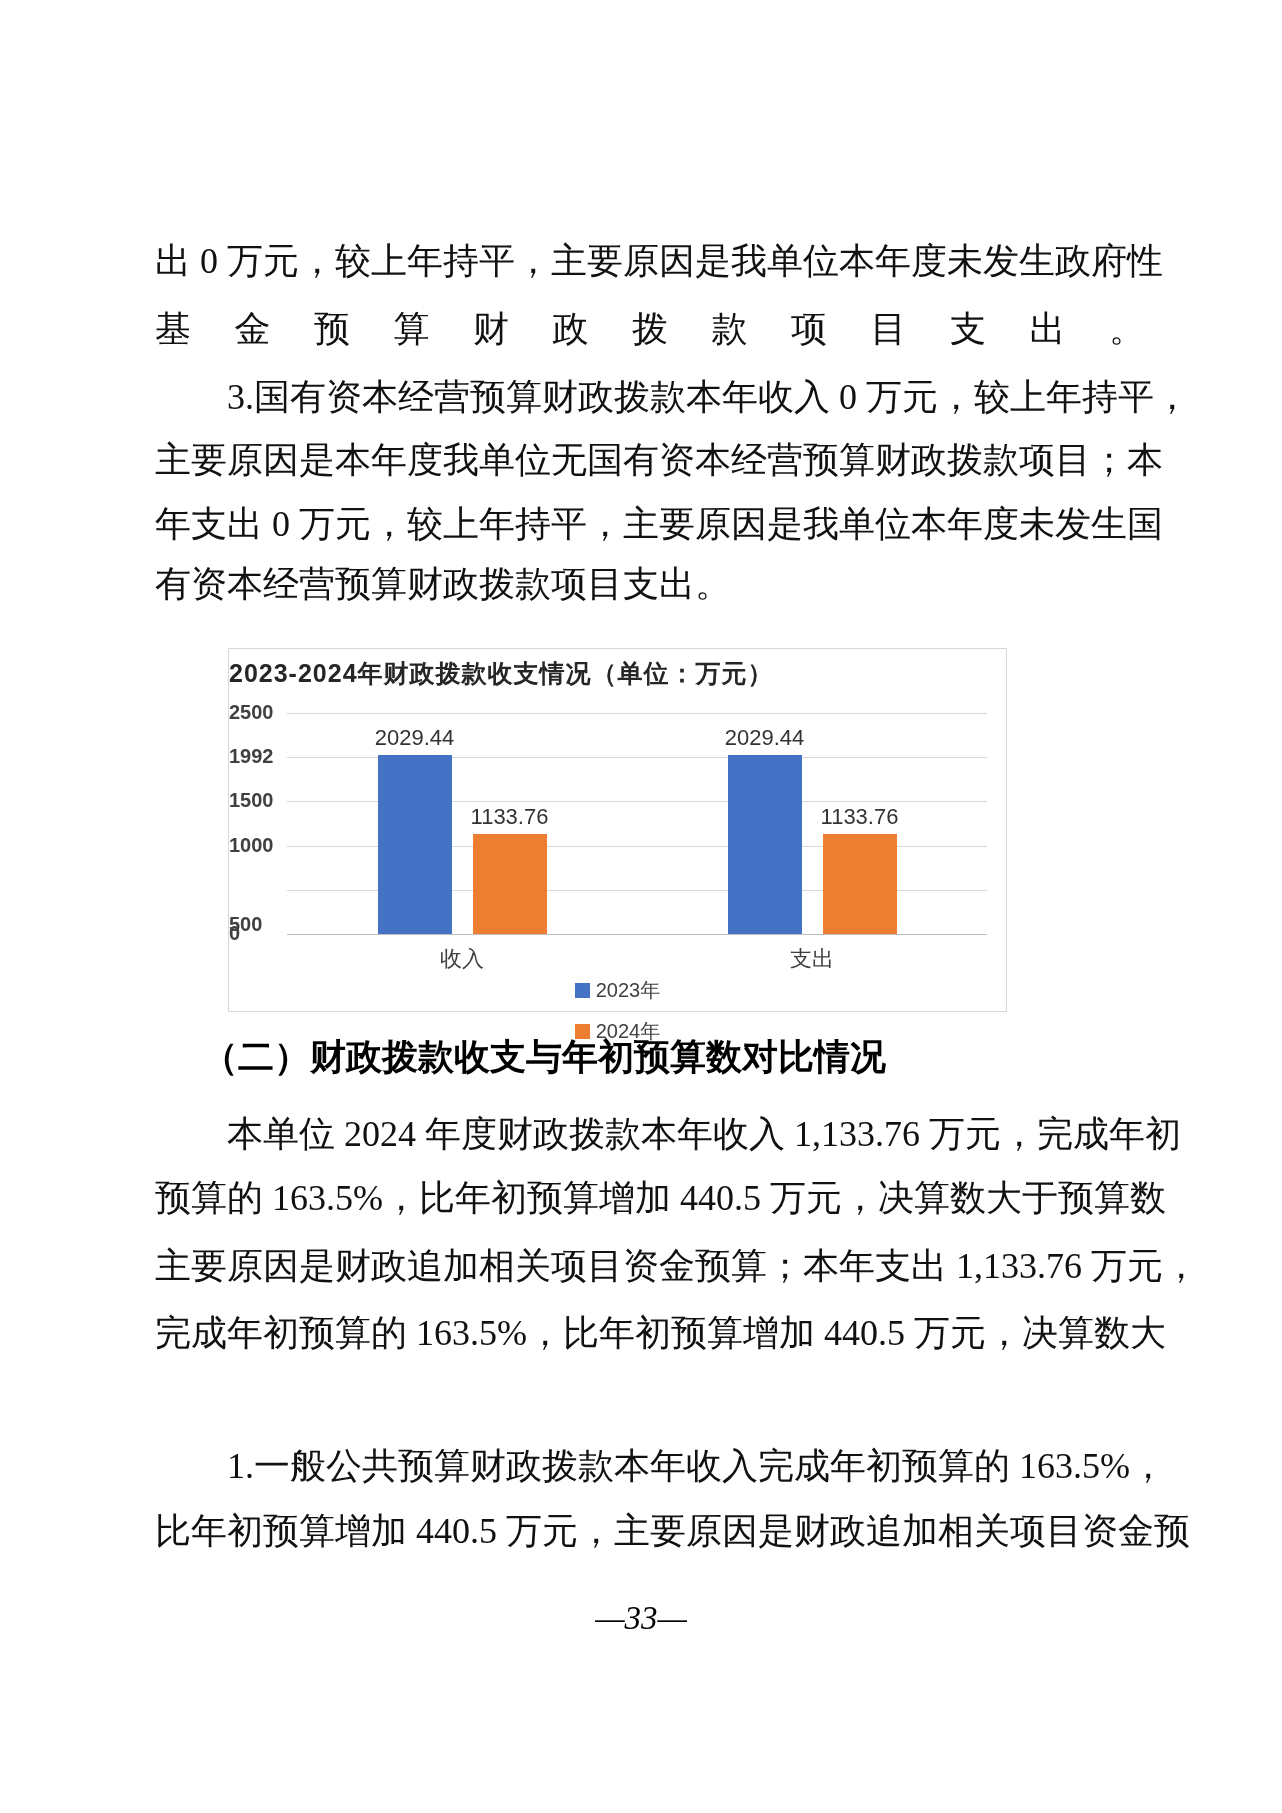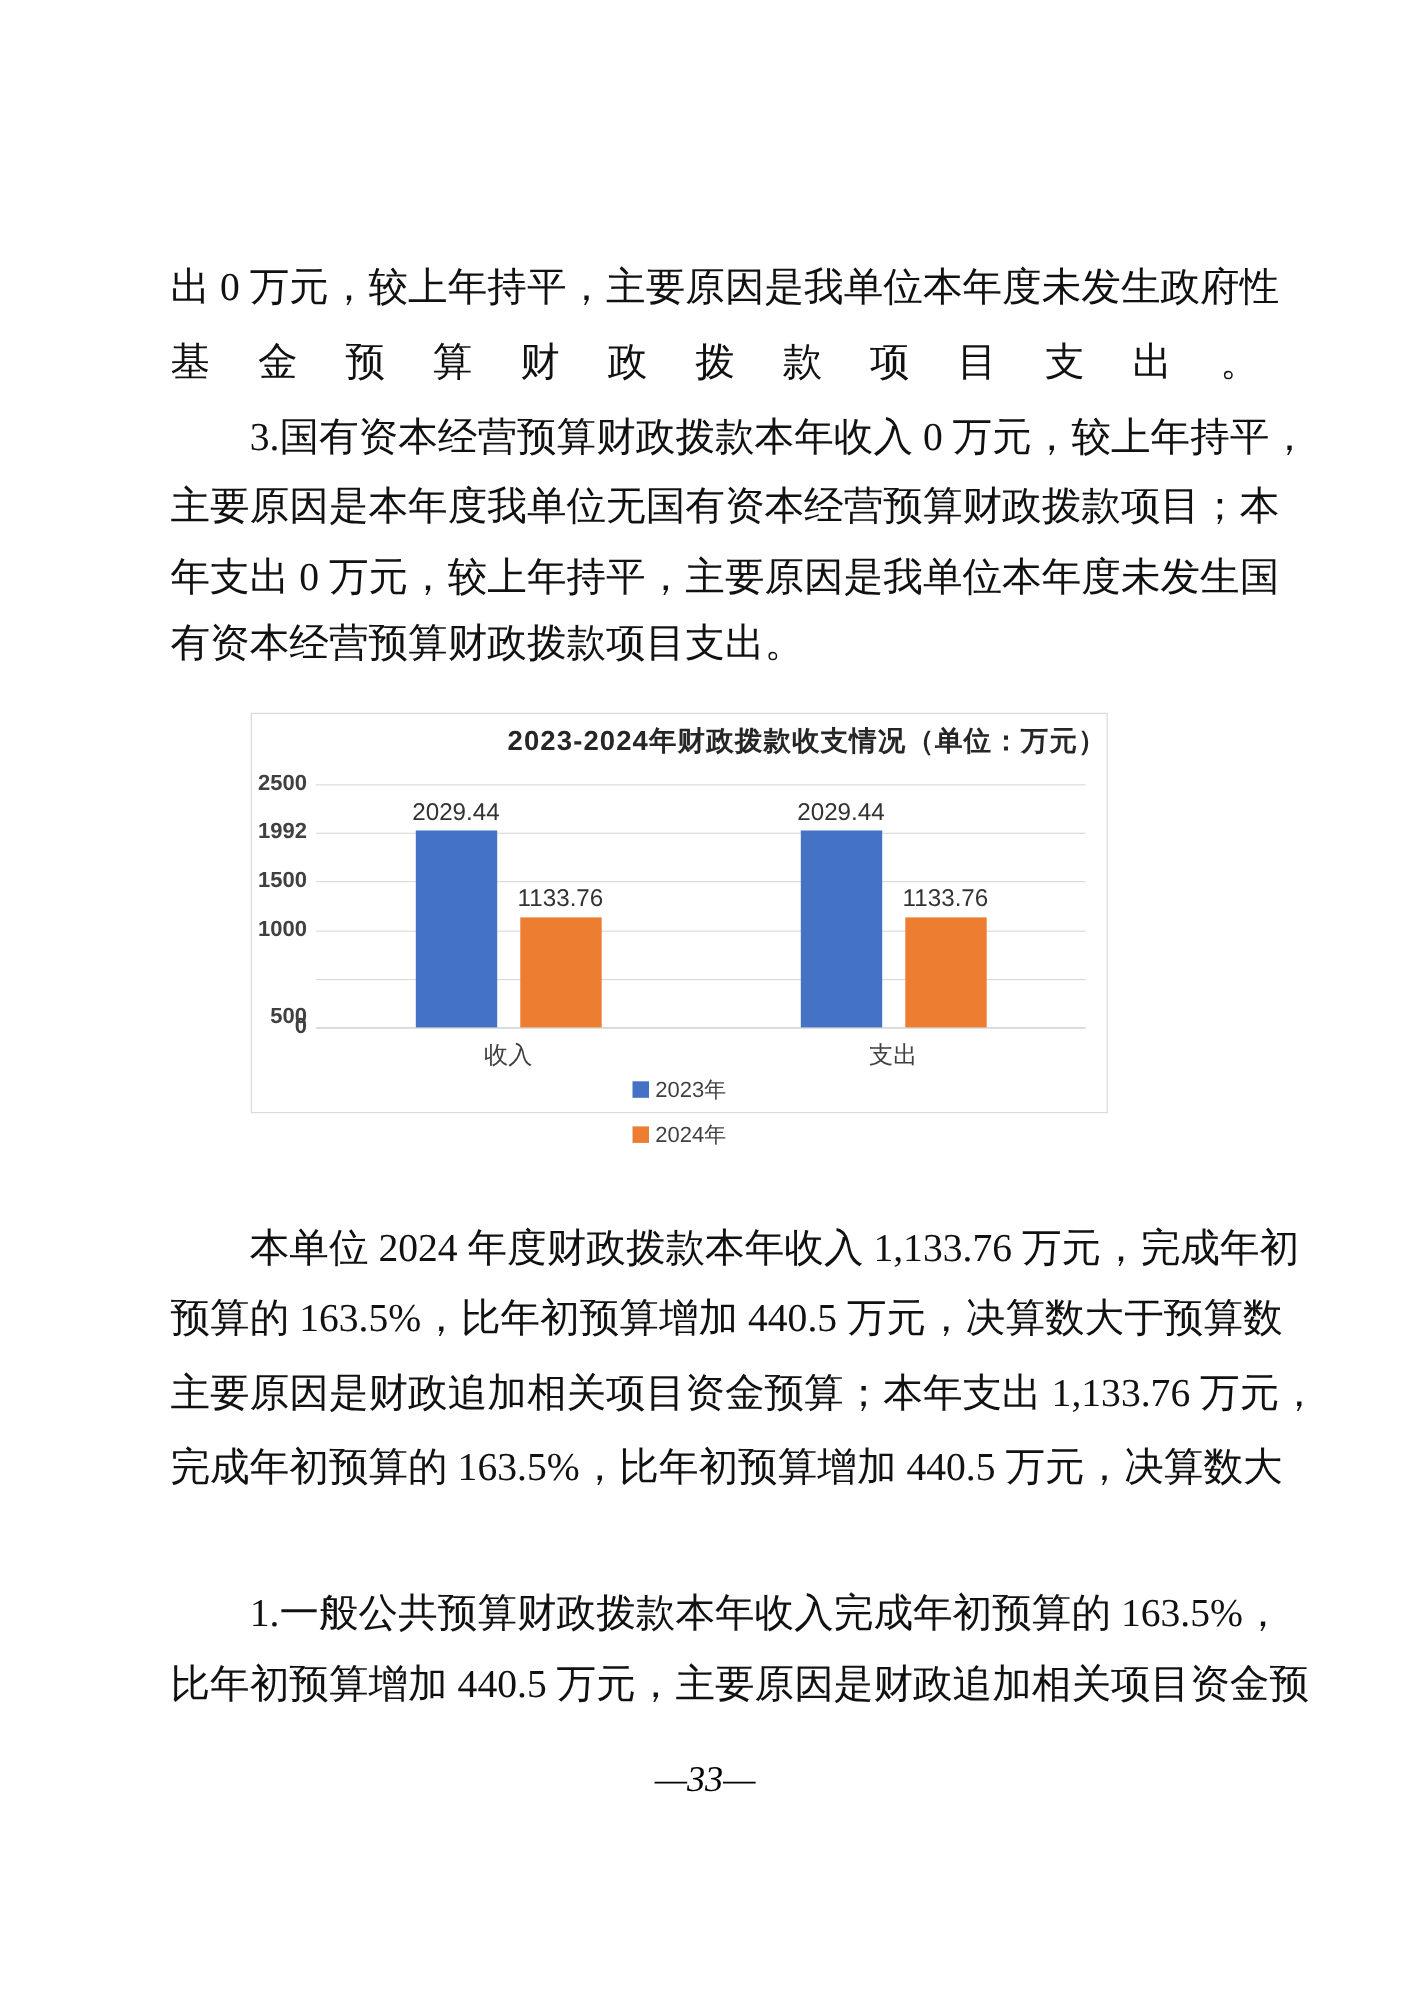--- a/index.html
+++ b/index.html
@@ -39,28 +39,28 @@
   .chart-box{
     position:absolute;
     left:228px;top:648px;width:779px;height:364px;
     border:1px solid #d8d8d8;
     background:#ffffff;
     font-family:"Liberation Sans","DejaVu Sans",sans-serif;
     box-sizing:border-box;
   }
   .chart-title{
     position:absolute;left:0;top:8px;width:100%;
-    text-align:right;
+    text-align:left;
     font-size:25px;font-weight:700;color:#262626;
     letter-spacing:1px;
   }
   .gridline{position:absolute;height:1px;background:#d9d9d9;}
   .gridline.axis{background:#bfbfbf;}
   .ytick{
-    position:absolute;width:50px;text-align:right;
+    position:absolute;width:50px;
     font-size:20px;font-weight:700;color:#404040;
   }
   .bar{position:absolute;}
   .bar-label{
     position:absolute;transform:translateX(-50%);
     font-size:22px;font-weight:400;color:#333333;
     white-space:nowrap;
   }
   .cat-label{
     position:absolute;transform:translateX(-50%);
@@ -117,20 +117,21 @@
           <span class="legend-swatch" style="background: rgb(68, 114, 196);"></span>
           <span class="legend-text">2023年</span>
         </div>
         <div class="legend-item">
           <span class="legend-swatch" style="background: rgb(237, 125, 49);"></span>
           <span class="legend-text">2024年</span>
         </div>
       </div>
   </div>
 
+  <div class="heading" style="top:1035px">（二）财政拨款收支与年初预算数对比情况</div>
 
   <div class="line ind" style="top:1113px">本单位 2024 年度财政拨款本年收入 1,133.76 万元，完成年初</div>
   <div class="line" style="top:1177px">预算的 163.5%，比年初预算增加 440.5 万元，决算数大于预算数</div>
   <div class="line" style="top:1245px">主要原因是财政追加相关项目资金预算；本年支出 1,133.76 万元，</div>
   <div class="line" style="top:1312px">完成年初预算的 163.5%，比年初预算增加 440.5 万元，决算数大</div>
   <div class="line ind" style="top:1445px">1.一般公共预算财政拨款本年收入完成年初预算的 163.5%，</div>
   <div class="line" style="top:1510px">比年初预算增加 440.5 万元，主要原因是财政追加相关项目资金预</div>
 
   <div class="page-number">—33—</div>
 

